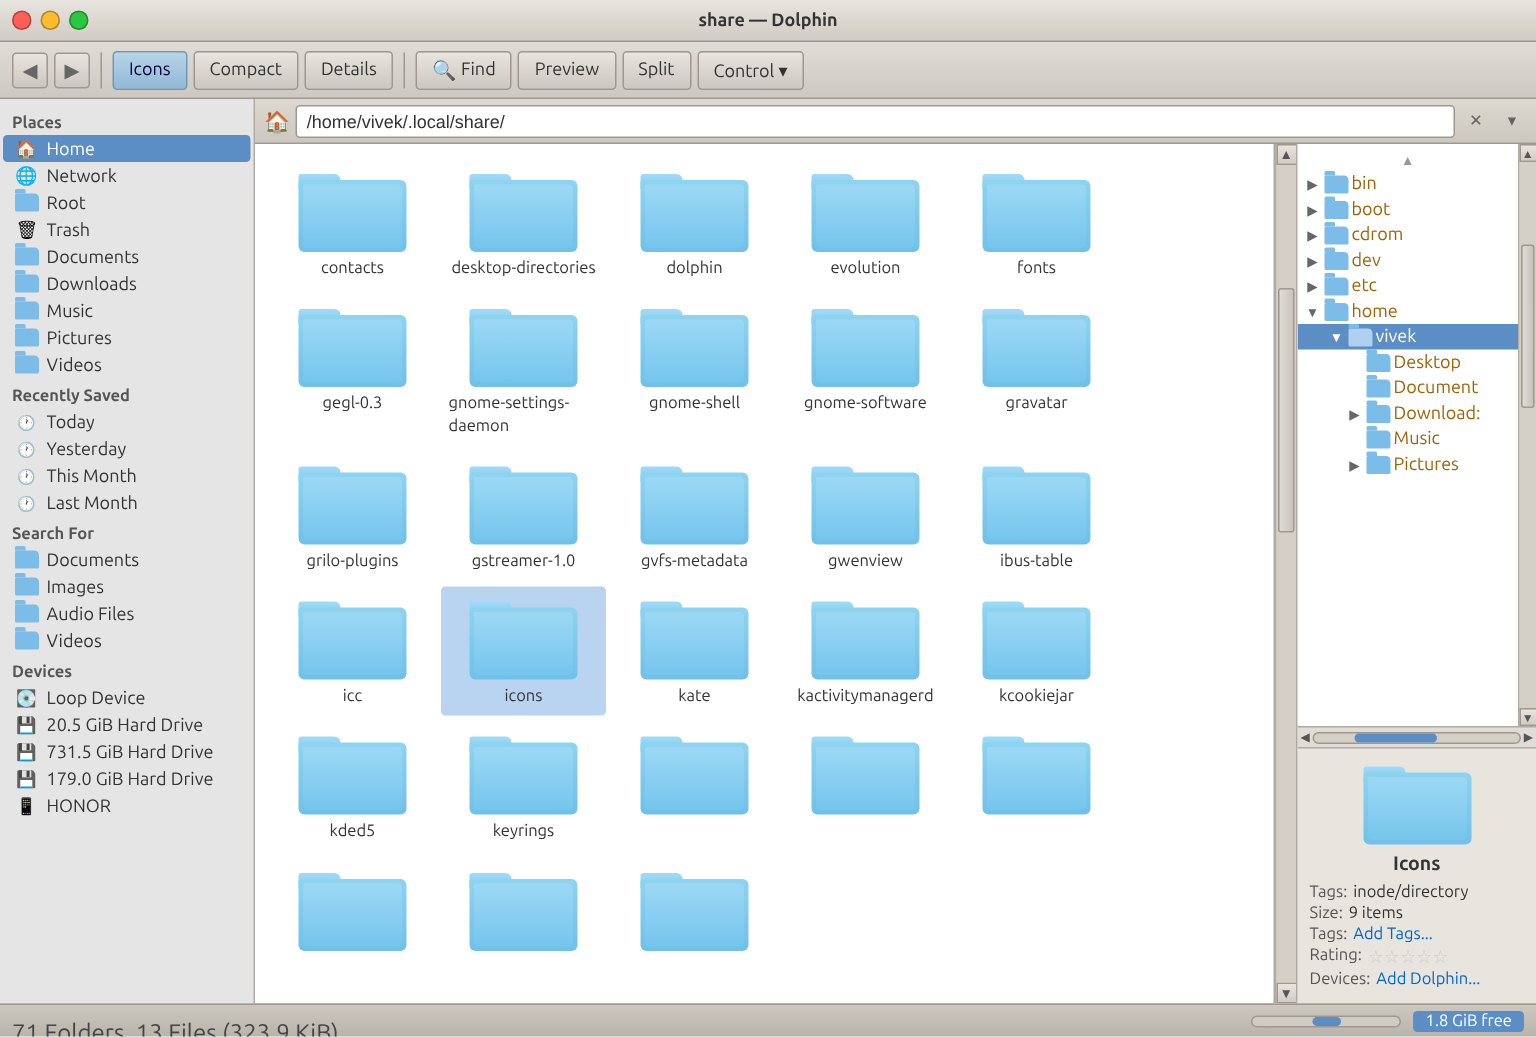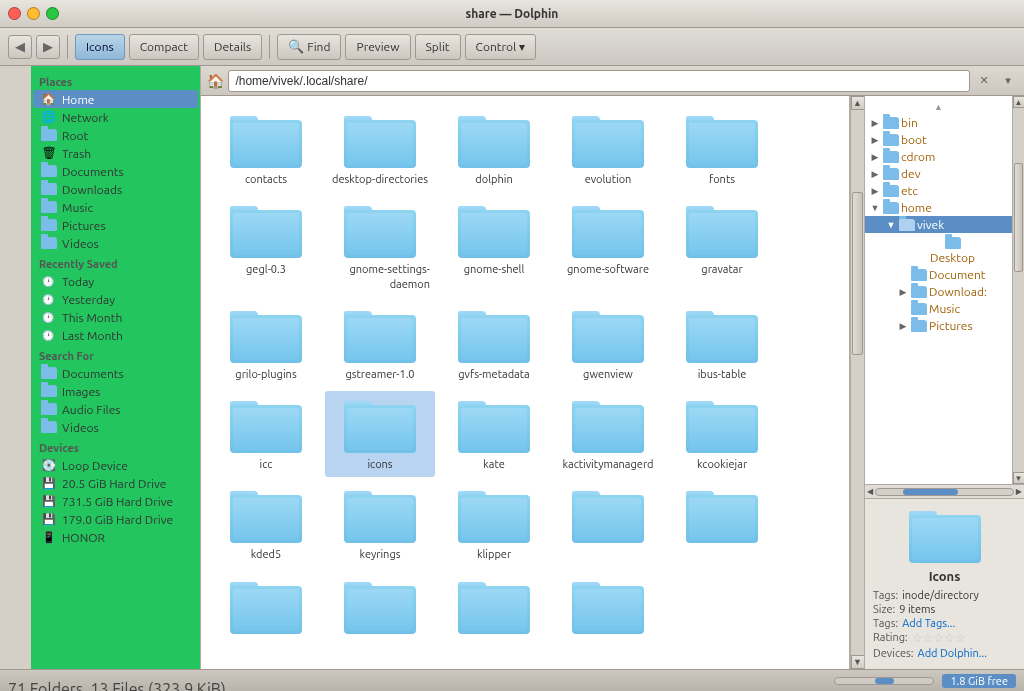--- a/index.html
+++ b/index.html
@@ -99,25 +99,24 @@
     #content-area {
       display: flex;
       flex: 1;
       overflow: hidden;
     }
 
     
     #sidebar {
       width: 170px;
       min-width: 170px;
-      background: #22c55e;
+      background: #e5e5e5;
       border-right: 1px solid #b0aca4;
       overflow-y: auto;
       padding: 4px 0;
-      margin-left: 31px;
     }
     .sidebar-section-header {
       font-size: 11px;
       font-weight: bold;
       color: #555;
       padding: 6px 8px 2px 8px;
     }
     .sidebar-item {
       display: flex;
       align-items: center;
@@ -245,21 +244,21 @@
     .folder-inner {
       position: absolute;
       bottom: 3px; left: 3px;
       width: 66px; height: 42px;
       background: linear-gradient(to bottom, #a8dcf8 0%, #78c8f0 100%);
       border-radius: 1px 3px 3px 3px;
       opacity: 0.6;
     }
     .file-label {
       font-size: 11px;
-      text-align: right;
+      text-align: left;
       color: #333;
       line-height: 1.3;
       max-width: 100px;
       word-break: break-word;
     }
 
     
     #right-panel {
       width: 160px;
       min-width: 160px;
@@ -739,28 +738,20 @@
           <span class="file-label">kded5</span>
         </div>
         <div class="file-item">
           <div class="folder-icon-lg">
             <div class="folder-tab"></div>
             <div class="folder-body"></div>
             <div class="folder-inner"></div>
           </div>
           <span class="file-label">keyrings</span>
         </div>
-        <div class="file-item">
-          <div class="folder-icon-lg">
-            <div class="folder-tab"></div>
-            <div class="folder-body"></div>
-            <div class="folder-inner"></div>
-          </div>
-          <span class="file-label">klipper</span>
-        </div>
 
         <div class="file-item">
           <div class="folder-icon-lg">
             <div class="folder-tab"></div>
             <div class="folder-body"></div>
             <div class="folder-inner"></div>
           </div>
           <span class="file-label"></span>
         </div>
         <div class="file-item">
@@ -848,21 +839,21 @@
             <div class="tree-item" style="padding-left:4px;">
               <span class="tree-chevron">▼</span>
               <div class="tree-folder-icon"></div>
               <span class="tree-label">home</span>
             </div>
             <div class="tree-item selected" style="padding-left:20px;">
               <span class="tree-chevron" style="color:white;">▼</span>
               <div class="tree-folder-icon" style="background:#b0d0f0;"></div>
               <span class="tree-label">vivek</span>
             </div>
-            <div class="tree-item" style="padding-left:32px;flex-direction:column;">
+            <div class="tree-item" style="padding-left:32px;">
               <span class="tree-chevron"></span>
               <div class="tree-folder-icon"></div>
               <span class="tree-label">Desktop</span>
             </div>
             <div class="tree-item" style="padding-left:32px;">
               <span class="tree-chevron"></span>
               <div class="tree-folder-icon"></div>
               <span class="tree-label">Document</span>
             </div>
             <div class="tree-item" style="padding-left:32px;">

